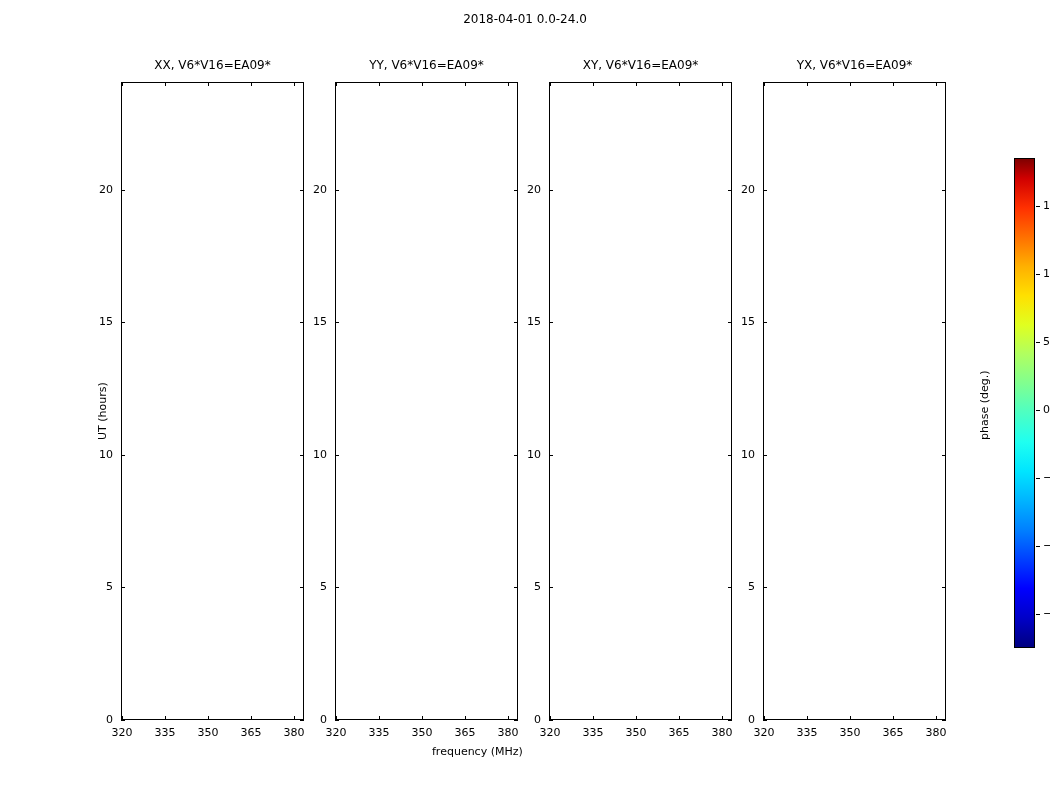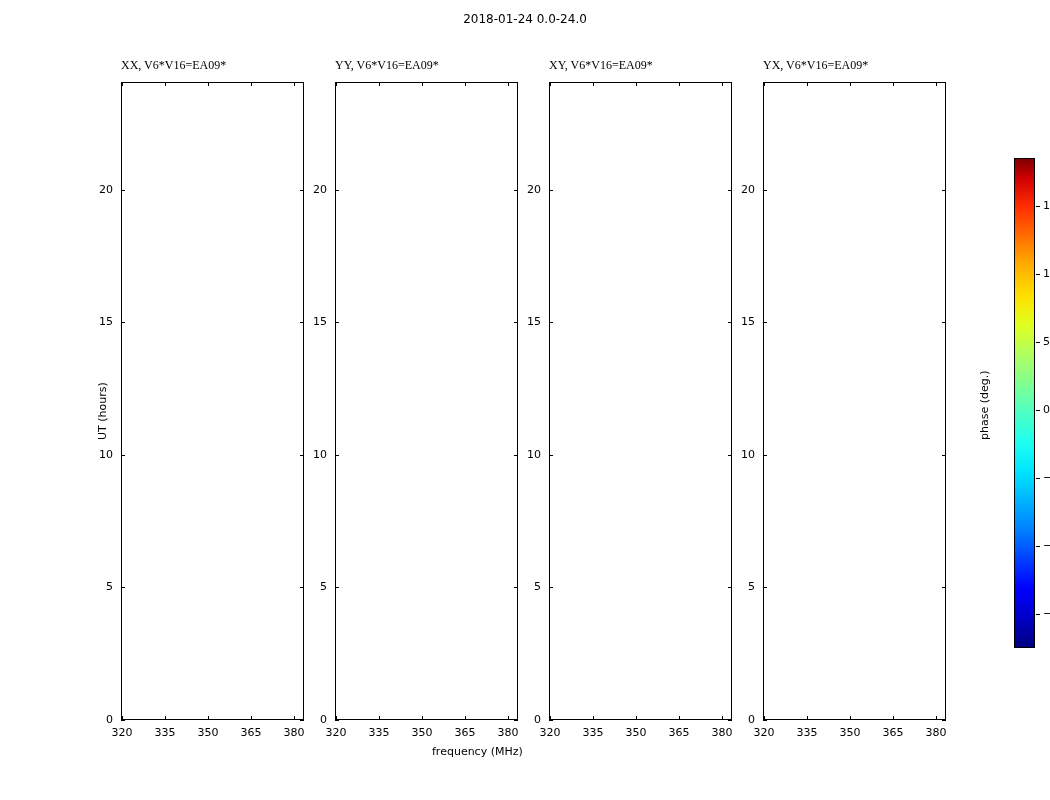--- a/index.html
+++ b/index.html
@@ -43,22 +43,22 @@
     height: 638px;
     border: 1px solid #000;
     box-sizing: border-box;
     background: #ffffff;
   }
   .panel .ptitle {
     position: absolute;
     top: -24px;
     left: 0;
     width: 183px;
+    text-align: center;
     font-size: 12px;
-    font-family: Liberation Serif, serif;
   }
   
   .tick-x {
     position: absolute;
     bottom: -1px;
     width: 1px;
     height: 4px;
     background: #000;
   }
   .tick-x-top {
@@ -160,21 +160,21 @@
     transform: rotate(-90deg);
     transform-origin: 0 0;
     white-space: nowrap;
   }
 </style>
 </head>
 <body>
 
 <div class="figure">
 
-  <div class="suptitle">2018-01-24 0.0-24.0</div>
+  <div class="suptitle">2018-04-01 0.0-24.0</div>
 
   <div class="panel" style="left:121px;">
     <div class="ptitle">XX, V6*V16=EA09*</div>
     <div class="axes">
       <div class="tick-x" style="left:0px;"></div>
       <div class="tick-x" style="left:43px;"></div>
       <div class="tick-x" style="left:86px;"></div>
       <div class="tick-x" style="left:129px;"></div>
       <div class="tick-x" style="left:172px;"></div>
       <div class="tick-x-top" style="left:0px;"></div>

